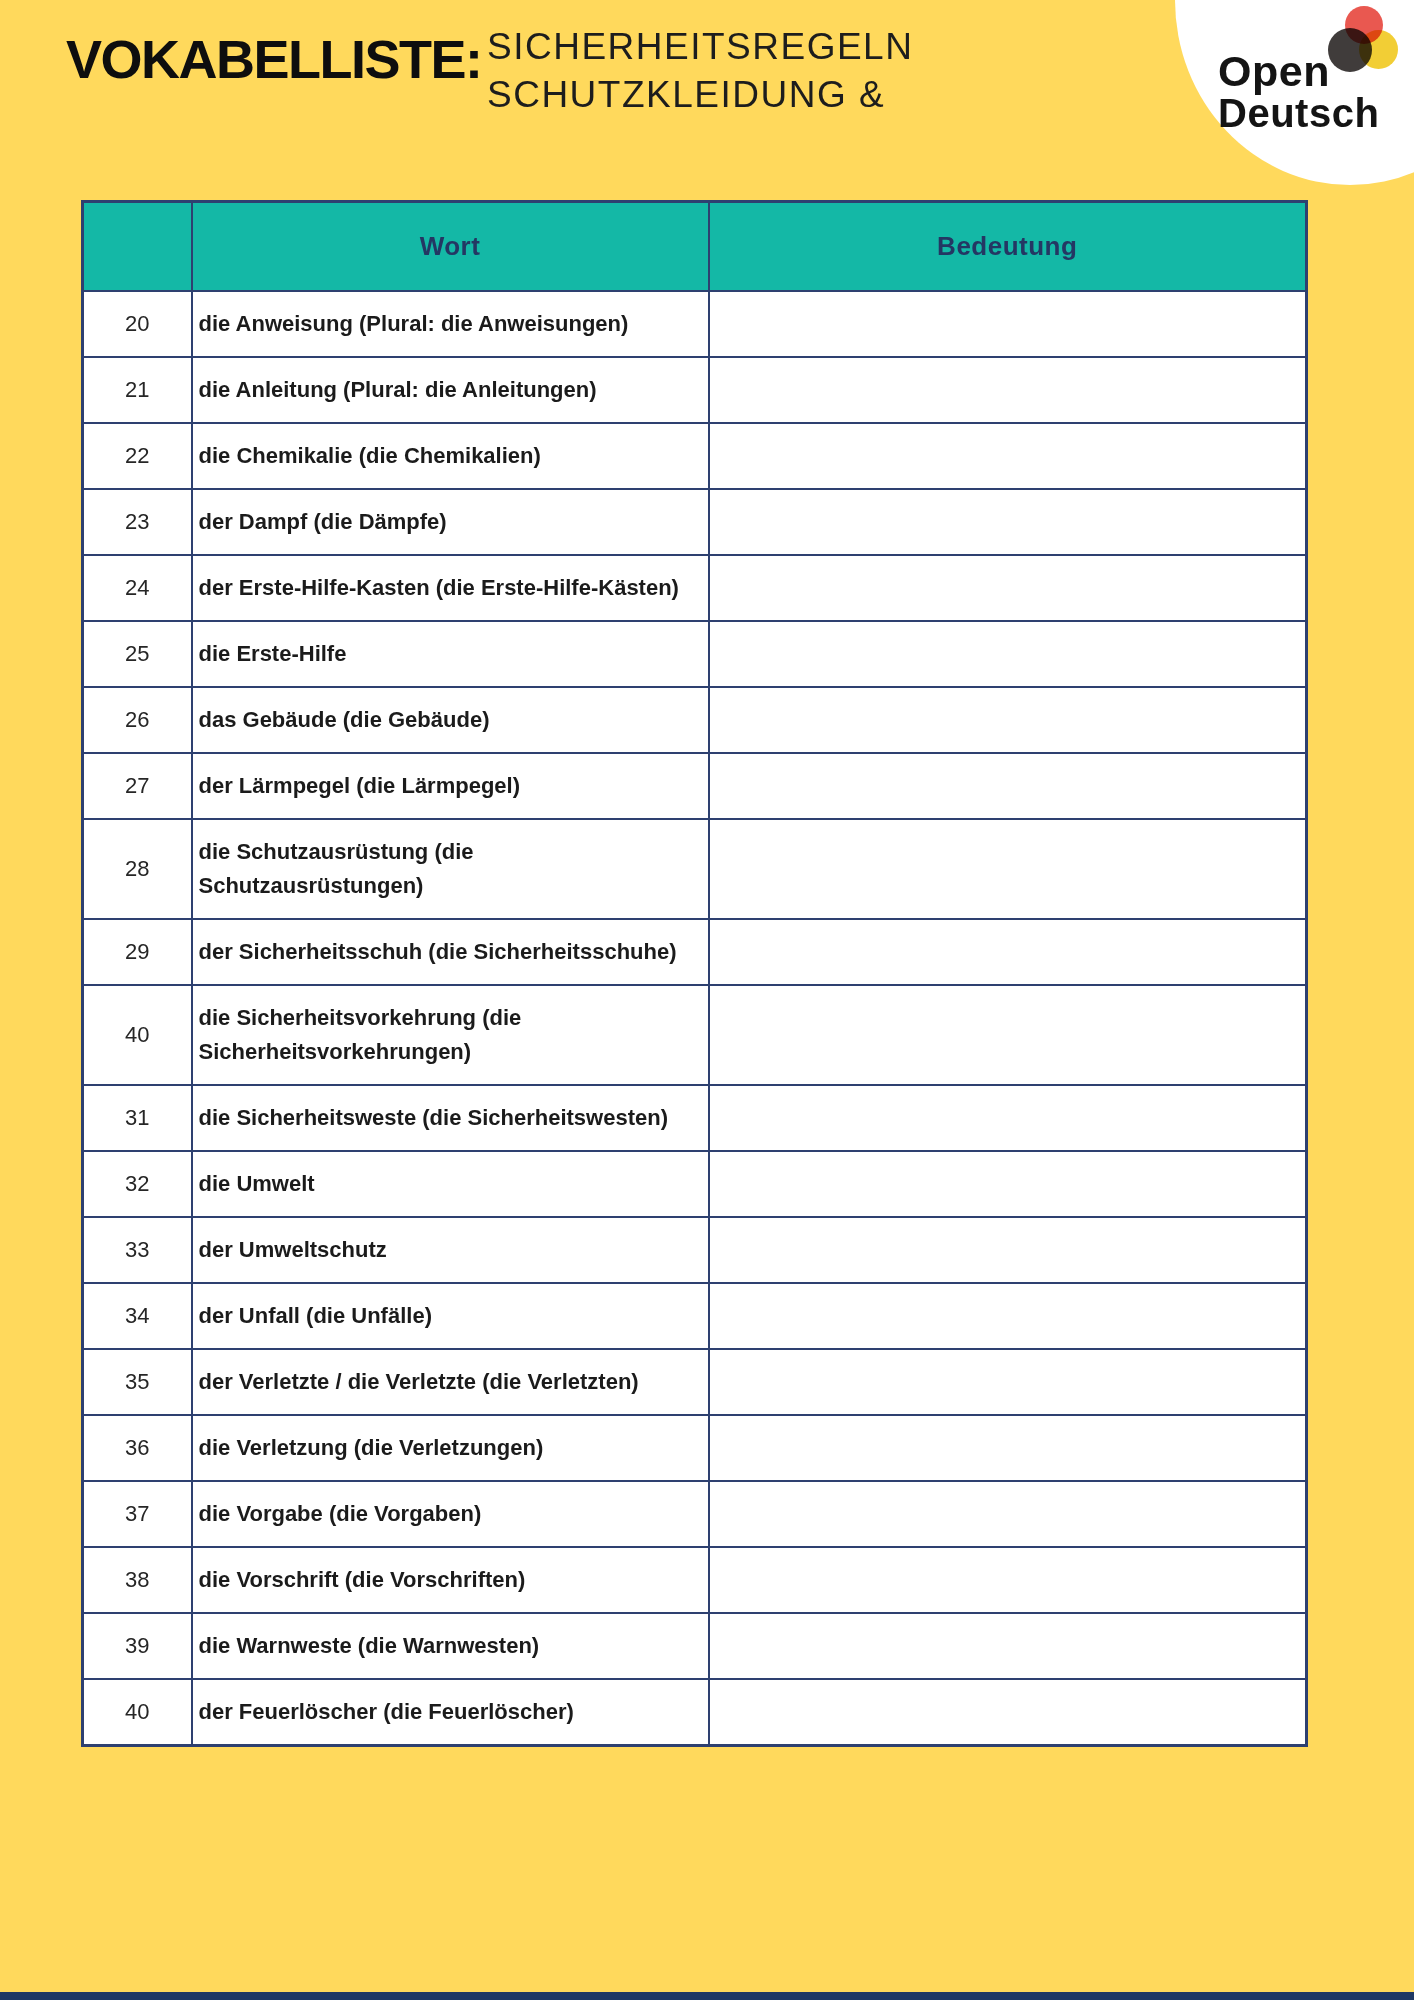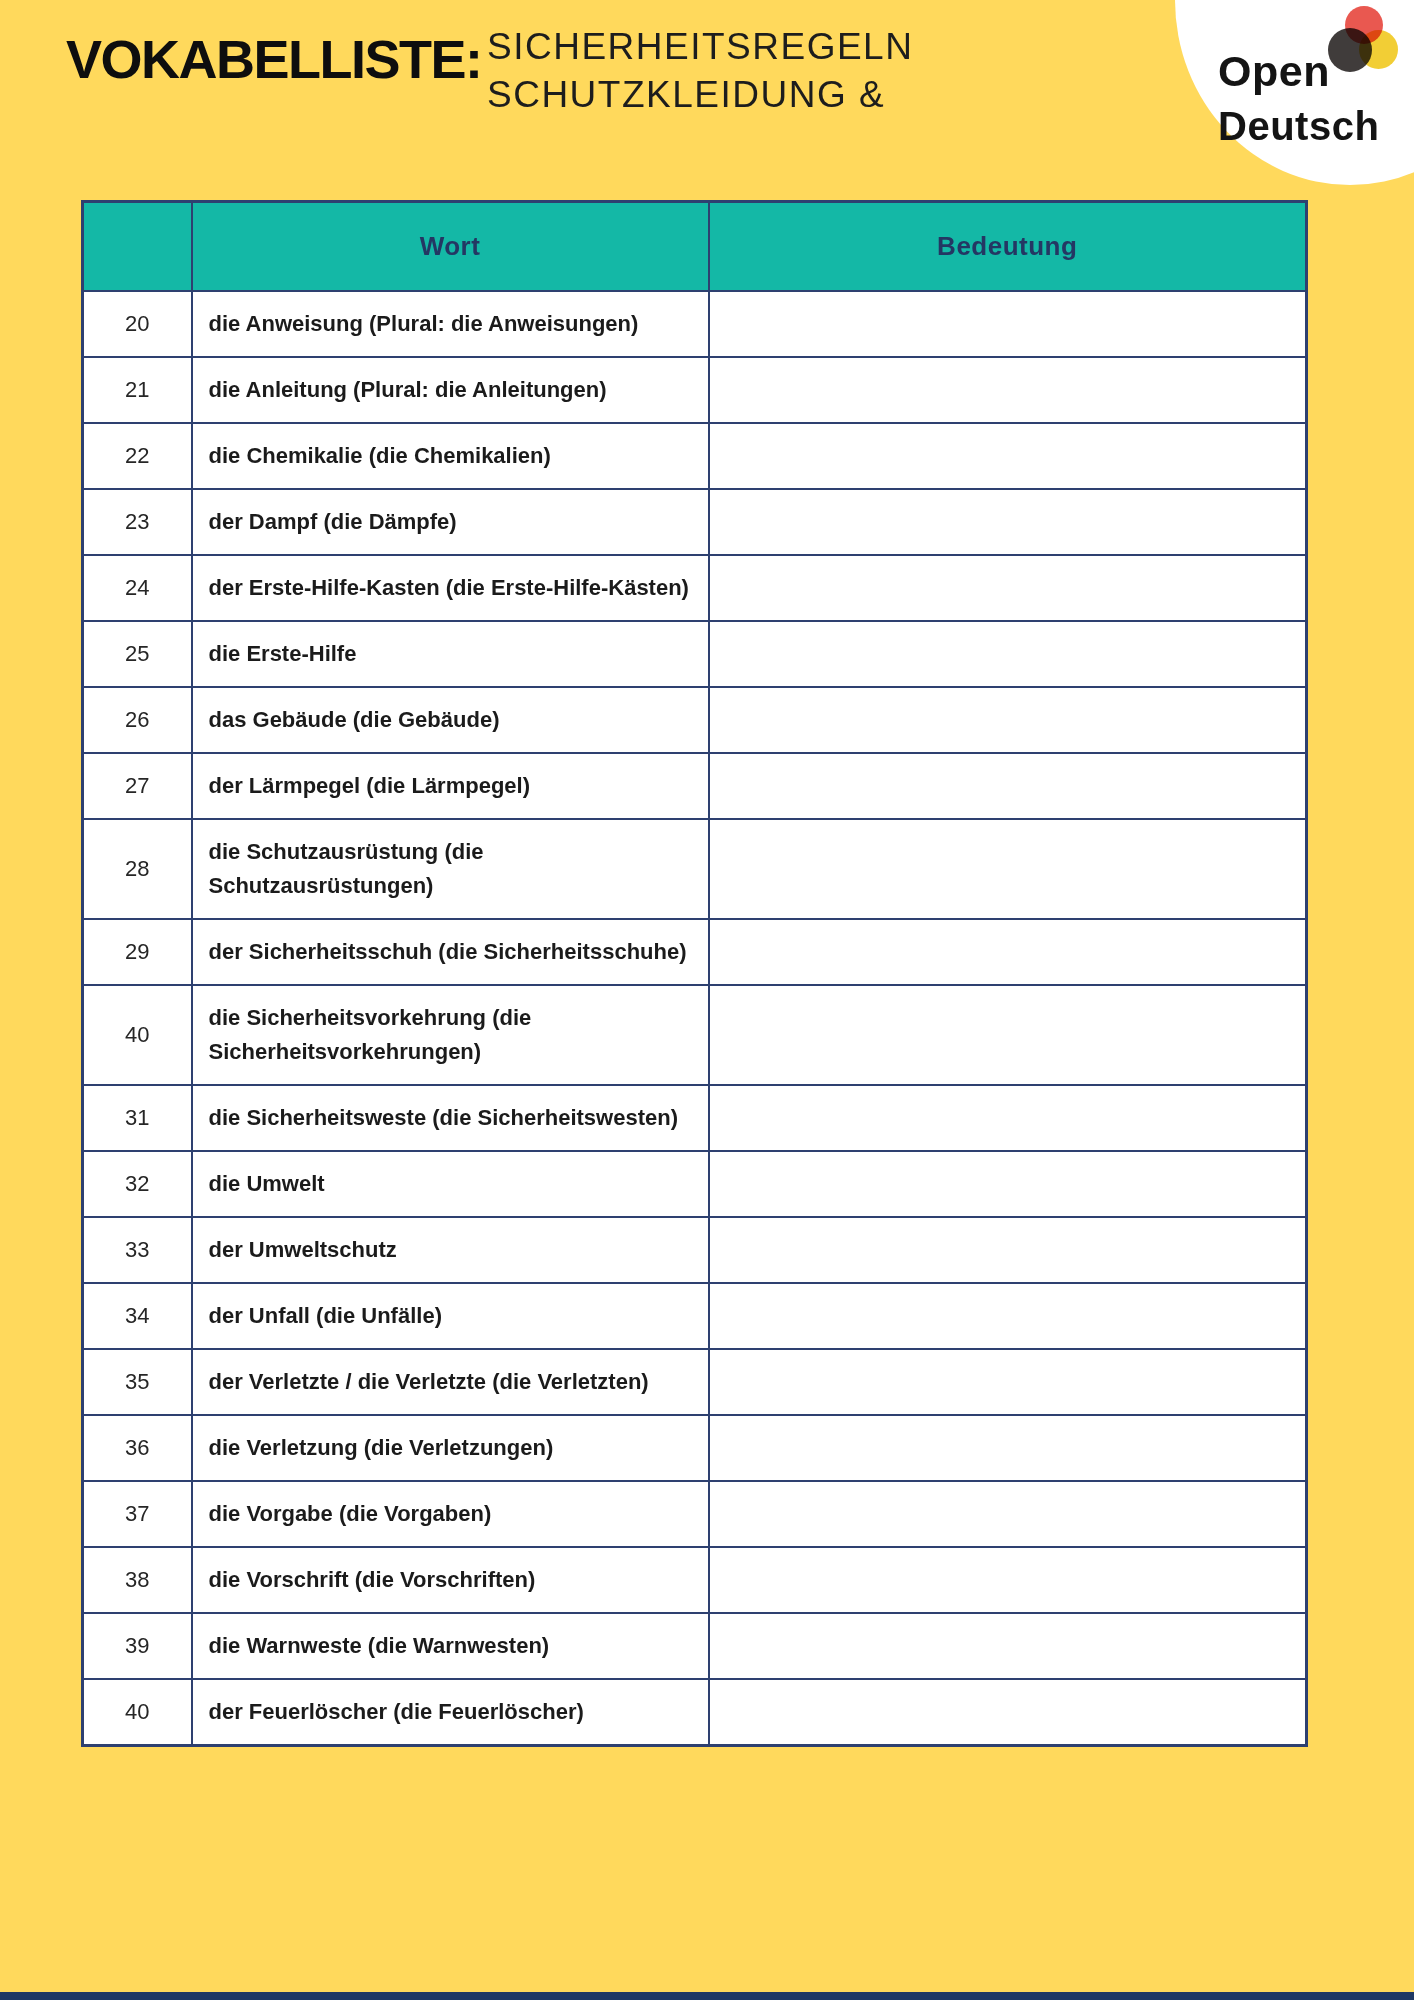--- a/index.html
+++ b/index.html
@@ -47,21 +47,21 @@
   }
   .logo-text {
     position: absolute;
     left: 1218px;
     top: 50px;
     color: #141414;
     font-weight: 700;
     line-height: 1;
   }
   .logo-line1 { font-size: 43px; letter-spacing: 0.5px; }
-  .logo-line2 { font-size: 40px; margin-top: 13px; letter-spacing: 0.5px; }
+  .logo-line2 { font-size: 40px; margin-top: 0; letter-spacing: 0.5px; }
   .logo-mark span {
     position: absolute;
     border-radius: 50%;
     mix-blend-mode: multiply;
   }
   .circle-red    { left: 1345px; top: 6px;  width: 38px; height: 38px; }
   .circle-dark   { left: 1328px; top: 28px; width: 44px; height: 44px; }
   .circle-yellow { left: 1359px; top: 30px; width: 39px; height: 39px; }
 
   
@@ -95,21 +95,21 @@
     text-align: center;
     font-size: 22px;
     color: #262626;
     padding: 15px 22px;
   }
   td.word {
     font-size: 22px;
     font-weight: 700;
     color: #1b1b1b;
     line-height: 34px;
-    padding: 15px 16px;
+    padding: 15px 6px;
   }
   td.mean { padding: 15px 18px; }
 
   
   .bottom-bar {
     position: absolute;
     left: 0;
     bottom: 0;
     width: 100%;
     height: 8px;

